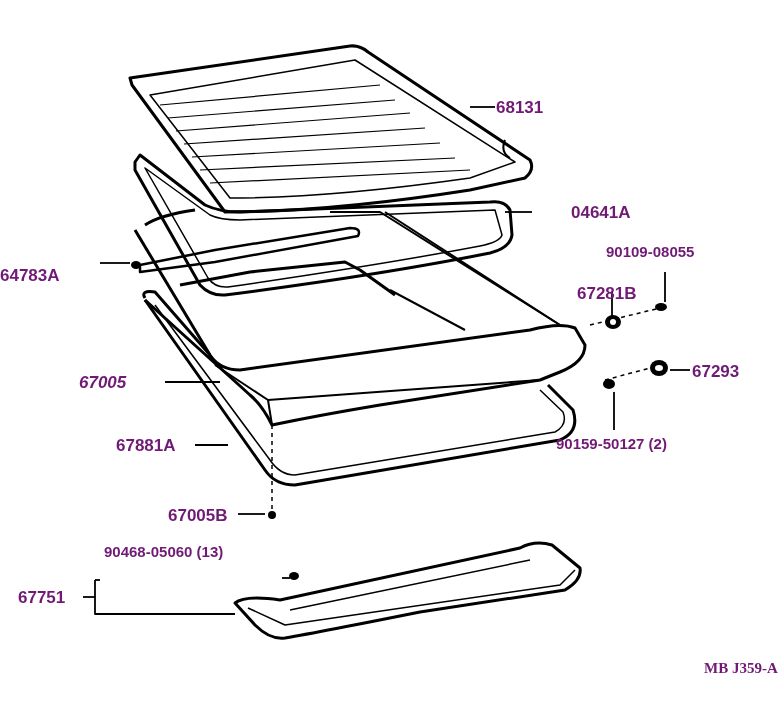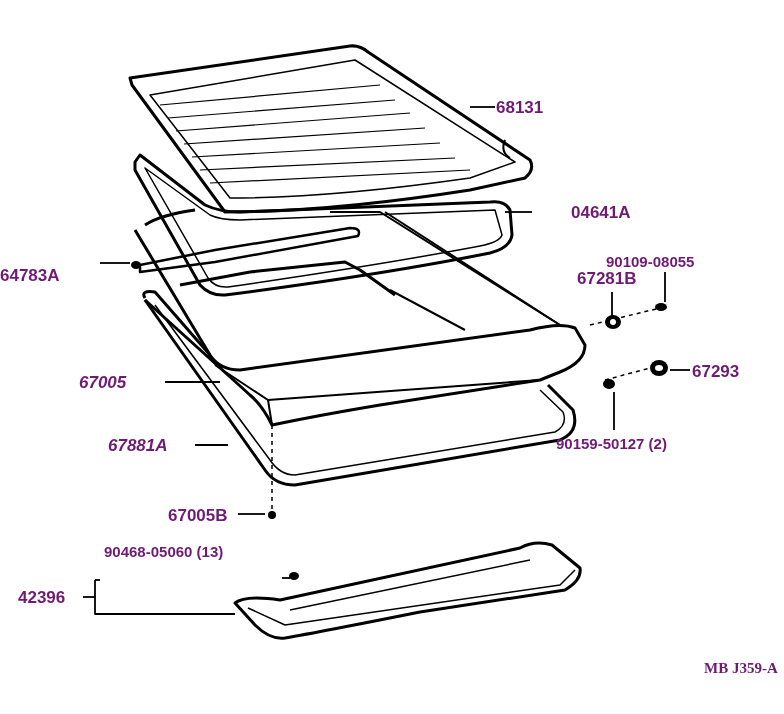--- a/index.html
+++ b/index.html
@@ -89,22 +89,22 @@
   </g>
   <g fill="#fff">
     <ellipse cx="659" cy="368" rx="4" ry="3"></ellipse>
     <ellipse cx="613" cy="322" rx="3" ry="3"></ellipse>
   </g>
 </svg>
 
 <div class="lbl" style="left:496px;top:99px;">68131</div>
 <div class="lbl" style="left:533px;top:204px;margin-left:38px;">04641A</div>
 <div class="lbl" style="left:0;top:255px;margin-top:12px;">64783A</div>
-<div class="lbl sm" style="left:606px;top:254px;">90109-08055</div>
-<div class="lbl" style="left:577px;top:270px;">67281B</div>
+<div class="lbl sm" style="left:606px;top:244px;">90109-08055</div>
+<div class="lbl" style="left:577px;top:285px;">67281B</div>
 <div class="lbl" style="left:692px;top:363px;text-align:right;">67293</div>
 <div class="lbl" style="left:79px;top:374px;font-style:italic;">67005</div>
 <div class="lbl sm" style="left:556px;top:436px;">90159-50127 (2)</div>
-<div class="lbl" style="left:108px;top:437px;font-style:italic;">67881A</div>
+<div class="lbl" style="left:116px;top:437px;">67881A</div>
 <div class="lbl" style="left:168px;top:507px;">67005B</div>
 <div class="lbl sm" style="left:104px;top:544px;">90468-05060 (13)</div>
-<div class="lbl" style="left:18px;top:589px;">42396</div>
+<div class="lbl" style="left:18px;top:589px;">67751</div>
 <div class="lbl sm" style="left:704px;top:661px;font-family:Liberation Serif, serif;">MB J359-A</div>
 
 </body></html>

